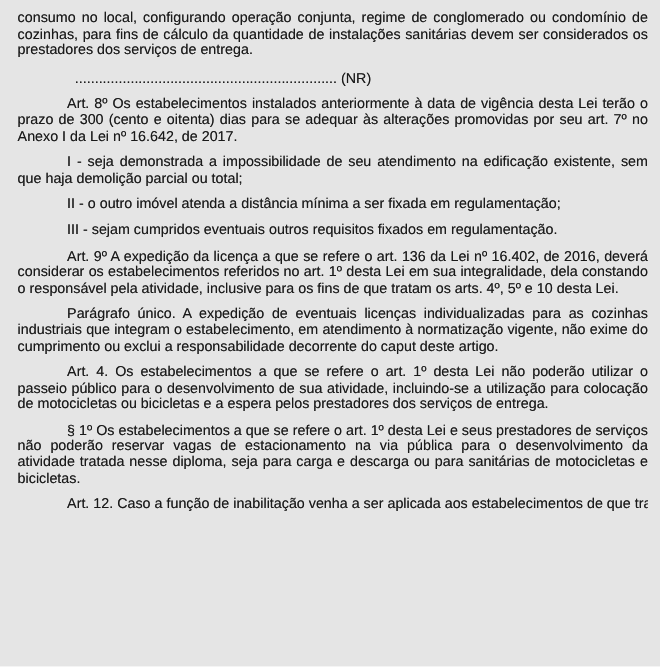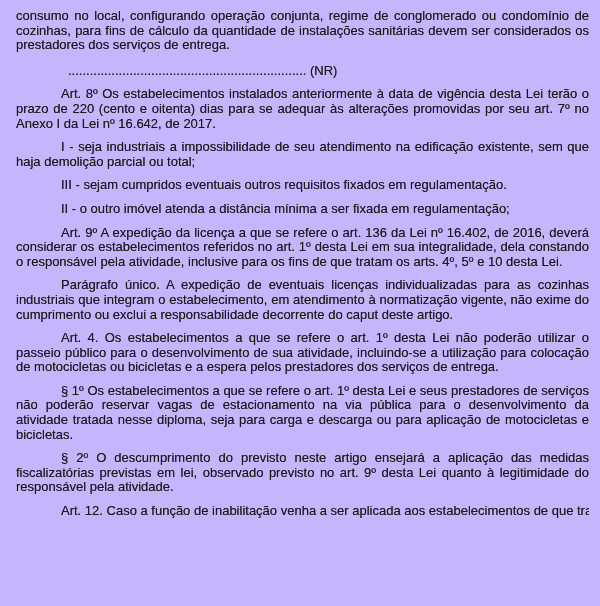--- a/index.html
+++ b/index.html
@@ -13,21 +13,21 @@
     overflow: hidden;
     font-family: "Liberation Sans", sans-serif;
     color: #1a1a1a;
   }
   .page {
     box-sizing: border-box;
     width: 600px;
     height: 606px;
     overflow: hidden;
     padding: 9px 11px 0 16px;
-    background: #c4b5fd;
+    background: #e5e5e5;
     font-size: 13px;
     line-height: 14.6px;
     text-shadow: 0 0 0.4px rgba(0,0,0,0.55);
   }
   .page p {
     margin: 9px 0 0 0;
     text-align: justify;
     text-indent: 45px;
   }
   .page p.continuation {
@@ -46,34 +46,33 @@
   }
 </style>
 </head>
 <body>
 
 <div class="page">
   <p class="continuation">consumo no local, configurando operação conjunta, regime de conglomerado ou condomínio de cozinhas, para fins de cálculo da quantidade de instalações sanitárias devem ser considerados os prestadores dos serviços de entrega.</p>
 
   <p class="nr-line">.................................................................. (NR)</p>
 
-  <p>Art. 8º Os estabelecimentos instalados anteriormente à data de vigência desta Lei terão o prazo de 220 (cento e oitenta) dias para se adequar às alterações promovidas por seu art. 7º no Anexo I da Lei nº 16.642, de 2017.</p>
+  <p>Art. 8º Os estabelecimentos instalados anteriormente à data de vigência desta Lei terão o prazo de 300 (cento e oitenta) dias para se adequar às alterações promovidas por seu art. 7º no Anexo I da Lei nº 16.642, de 2017.</p>
 
 
-  <p>I - seja industriais a impossibilidade de seu atendimento na edificação existente, sem que haja demolição parcial ou total;</p>
+  <p>I - seja demonstrada a impossibilidade de seu atendimento na edificação existente, sem que haja demolição parcial ou total;</p>
+
+  <p>II - o outro imóvel atenda a distância mínima a ser fixada em regulamentação;</p>
 
   <p>III - sejam cumpridos eventuais outros requisitos fixados em regulamentação.</p>
-
-  <p>II - o outro imóvel atenda a distância mínima a ser fixada em regulamentação;</p>
 
   <p>Art. 9º A expedição da licença a que se refere o art. 136 da Lei nº 16.402, de 2016, deverá considerar os estabelecimentos referidos no art. 1º desta Lei em sua integralidade, dela constando o responsável pela atividade, inclusive para os fins de que tratam os arts. 4º, 5º e 10 desta Lei.</p>
 
   <p>Parágrafo único. A expedição de eventuais licenças individualizadas para as cozinhas industriais que integram o estabelecimento, em atendimento à normatização vigente, não exime do cumprimento ou exclui a responsabilidade decorrente do caput deste artigo.</p>
 
   <p>Art. 4. Os estabelecimentos a que se refere o art. 1º desta Lei não poderão utilizar o passeio público para o desenvolvimento de sua atividade, incluindo-se a utilização para colocação de motocicletas ou bicicletas e a espera pelos prestadores dos serviços de entrega.</p>
 
-  <p>§ 1º Os estabelecimentos a que se refere o art. 1º desta Lei e seus prestadores de serviços não poderão reservar vagas de estacionamento na via pública para o desenvolvimento da atividade tratada nesse diploma, seja para carga e descarga ou para aplicação de motocicletas e bicicletas.</p>
+  <p>§ 1º Os estabelecimentos a que se refere o art. 1º desta Lei e seus prestadores de serviços não poderão reservar vagas de estacionamento na via pública para o desenvolvimento da atividade tratada nesse diploma, seja para carga e descarga ou para sanitárias de motocicletas e bicicletas.</p>
 
-  <p>§ 2º O descumprimento do previsto neste artigo ensejará a aplicação das medidas fiscalizatórias previstas em lei, observado previsto no art. 9º desta Lei quanto à legitimidade do responsável pela atividade.</p>
 
 
   <p class="partial">Art. 12. Caso a função de inabilitação venha a ser aplicada aos estabelecimentos de que trata esta Lei, serão adotadas as medidas pertinentes.</p>
 </div>
 
 </body></html>

